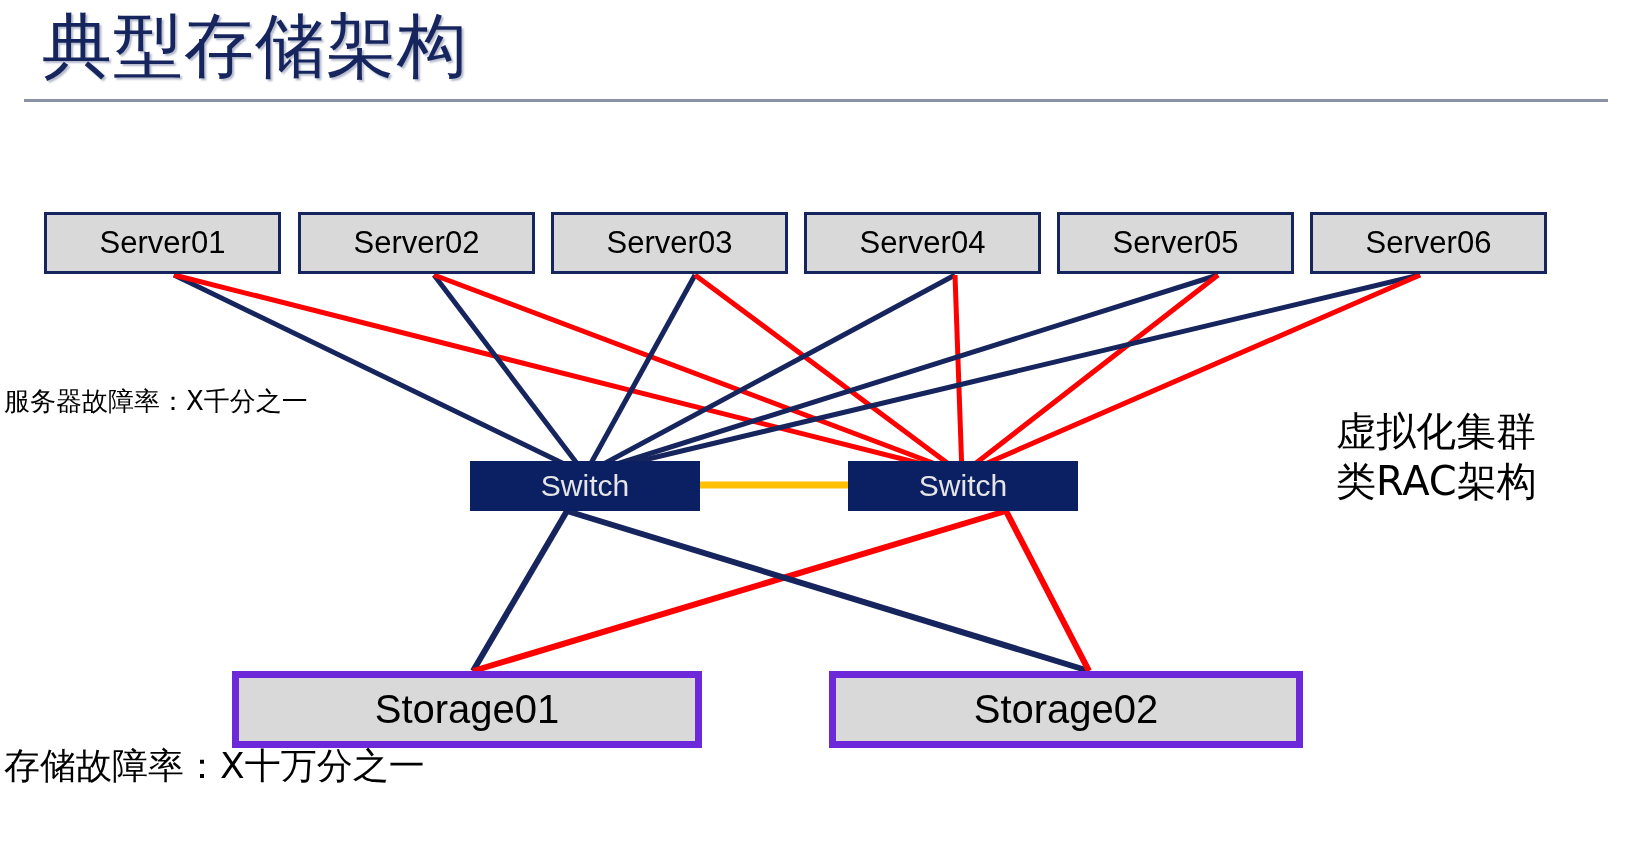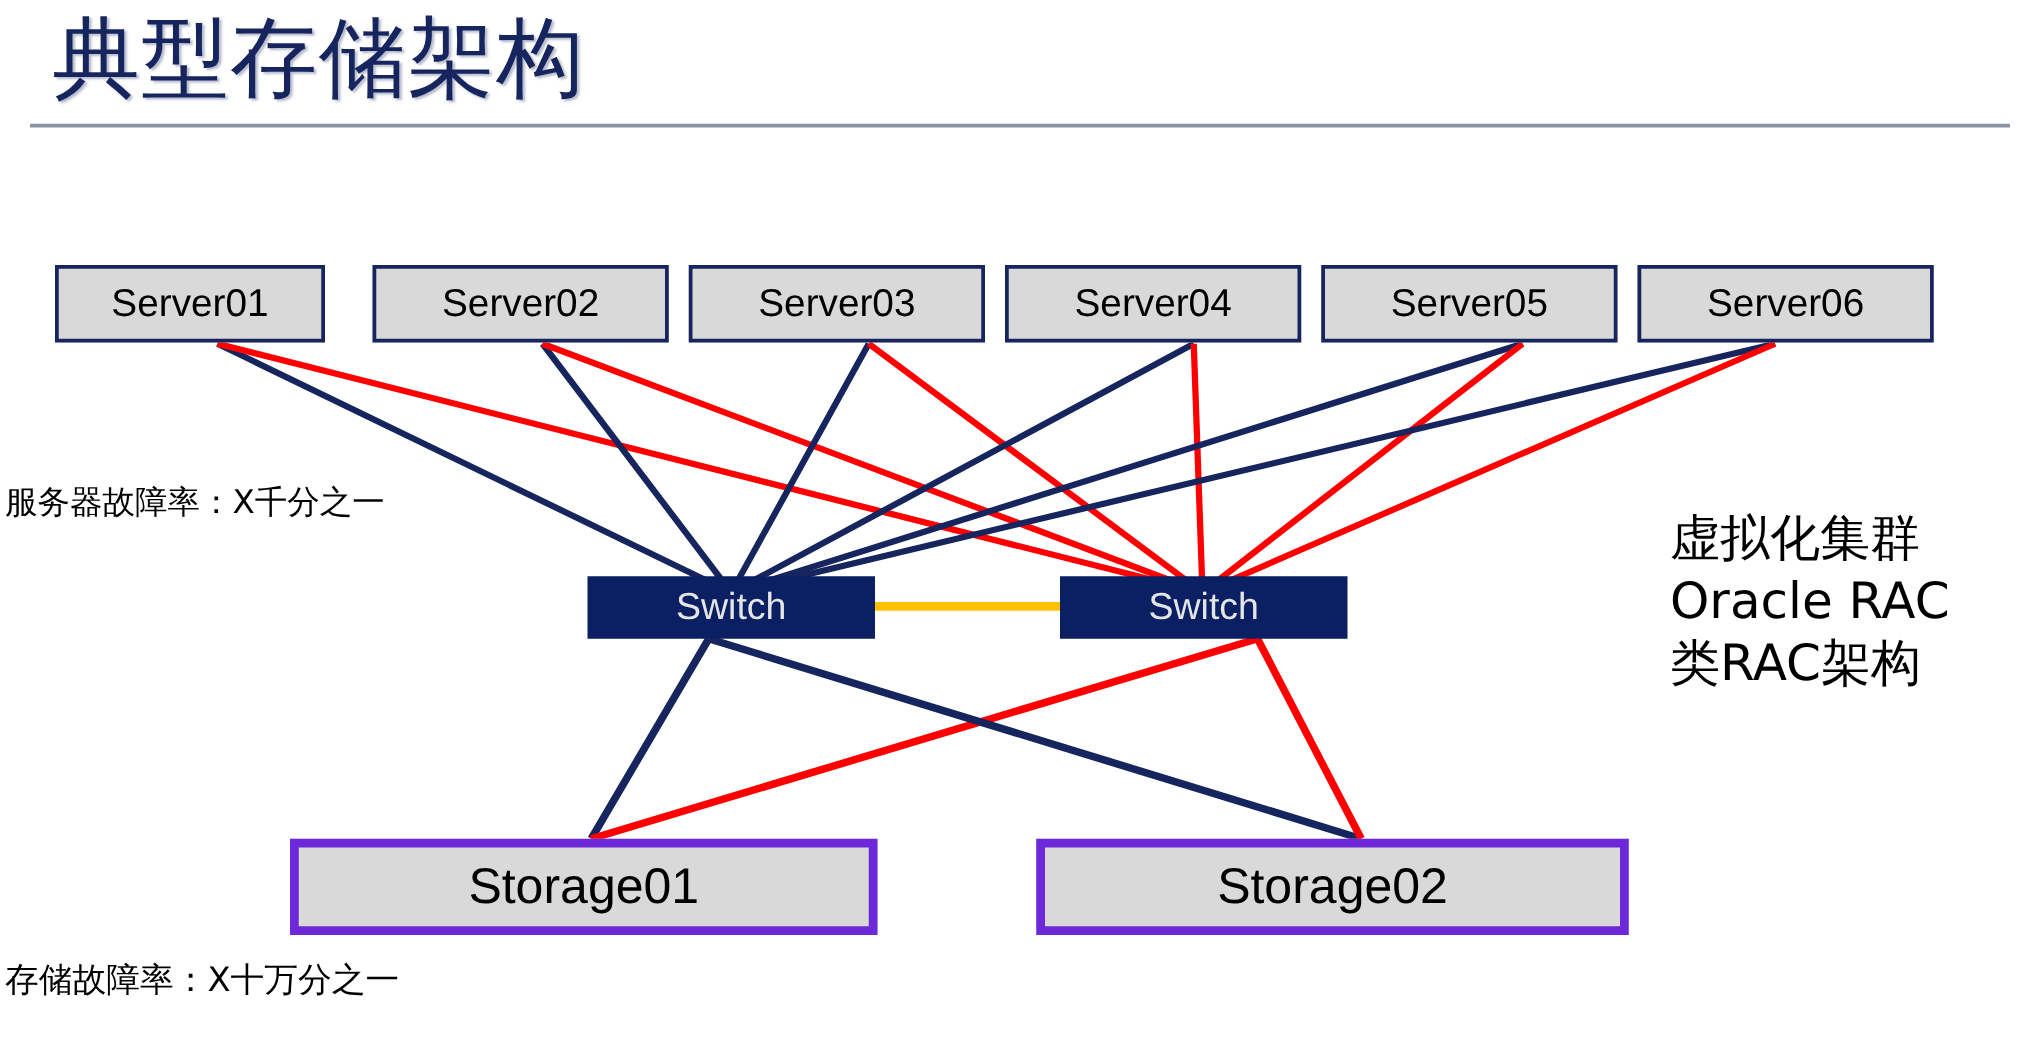--- a/index.html
+++ b/index.html
@@ -92,22 +92,22 @@
     font-family: "DejaVu Sans", "Liberation Sans", sans-serif;
     margin-top: 16px;
   }
   #note-server {
     left: 4px;
     top: 368px;
     font-size: 26px;
   }
   #note-storage {
     left: 4px;
-    top: 750px;
-    font-size: 27px;
+    top: 726px;
+    font-size: 36px;
   }
   #cluster-note {
     position: absolute;
     left: 1336px;
     top: 406px;
     font-size: 40px;
     line-height: 50px;
     color: #000000;
     font-family: "DejaVu Sans", "Liberation Sans", sans-serif;
     white-space: nowrap;
@@ -142,21 +142,21 @@
         <line x1="1006" y1="511" x2="473" y2="671" stroke="#fe0000" stroke-width="6" stroke-linecap="butt"></line>
         <line x1="567" y1="511" x2="1089" y2="671" stroke="#17255e" stroke-width="6" stroke-linecap="butt"></line>
         <line x1="1006" y1="511" x2="1089" y2="671" stroke="#fe0000" stroke-width="6" stroke-linecap="butt"></line>
       </g>
     <g id="links-interswitch">
         <line x1="700" y1="485" x2="850" y2="485" stroke="#ffc000" stroke-width="7" stroke-linecap="butt"></line>
       </g>
   </svg>
 
   <div id="nodes">
-      <div class="node server" style="left: 44px; width: 216px;">
+      <div class="node server" style="left: 44px; width: 237px;">
         <span>Server01</span>
       </div>
       <div class="node server" style="left: 298px; width: 237px;">
         <span>Server02</span>
       </div>
       <div class="node server" style="left: 551px; width: 237px;">
         <span>Server03</span>
       </div>
       <div class="node server" style="left: 804px; width: 237px;">
         <span>Server04</span>
@@ -179,17 +179,16 @@
       <div class="node storage" style="left: 829px; width: 474px;">
         <span>Storage02</span>
       </div>
     </div>
 
   <div class="note" id="note-server">服务器故障率：X千分之一</div>
   <div class="note" id="note-storage">存储故障率：X十万分之一</div>
 
   <div id="cluster-note">
       <div>虚拟化集群</div>
-      <div>Oracle RAC</div>
       <div>类RAC架构</div>
     </div>
 
 </div>
 
 </body></html>

